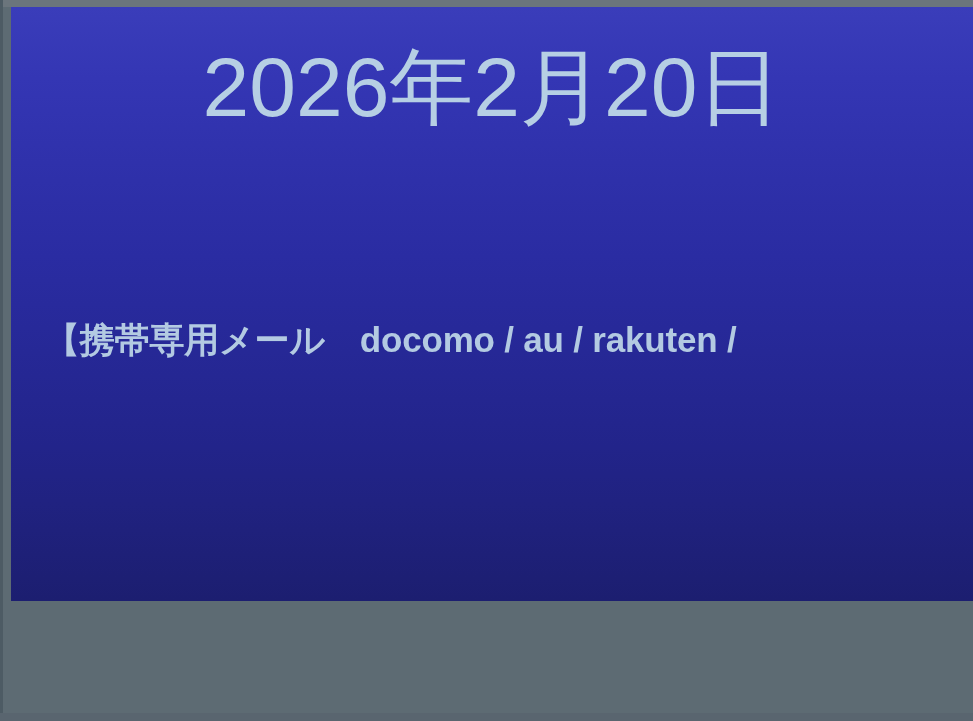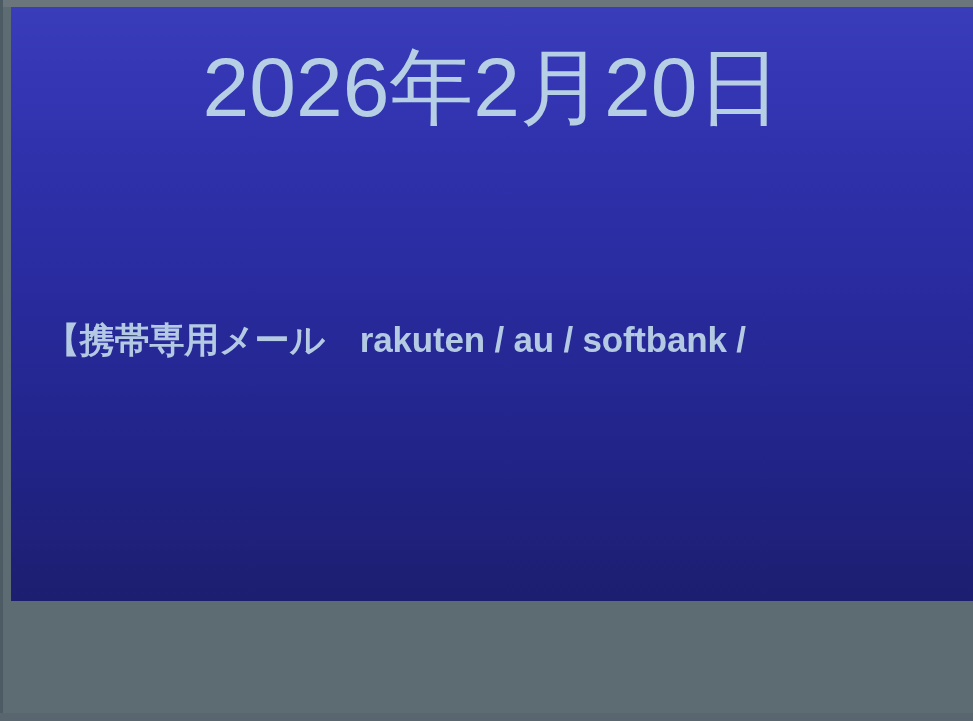--- a/index.html
+++ b/index.html
@@ -95,21 +95,21 @@
   <div id="frame-top"></div>
   <div id="frame-left-dark"></div>
   <div id="frame-bottom"></div>
 
   <div id="canvas">
 
     <div id="title">2026年2月20日</div>
 
     <div id="body">
 
-      <span class="body-line">【携帯専用メール　rakuten / au / softbank /</span>
+      <span class="body-line">【携帯専用メール　docomo / au / rakuten /</span>
 
       <span class="body-blank"></span>
 
       
 
       
 
       
       
 

